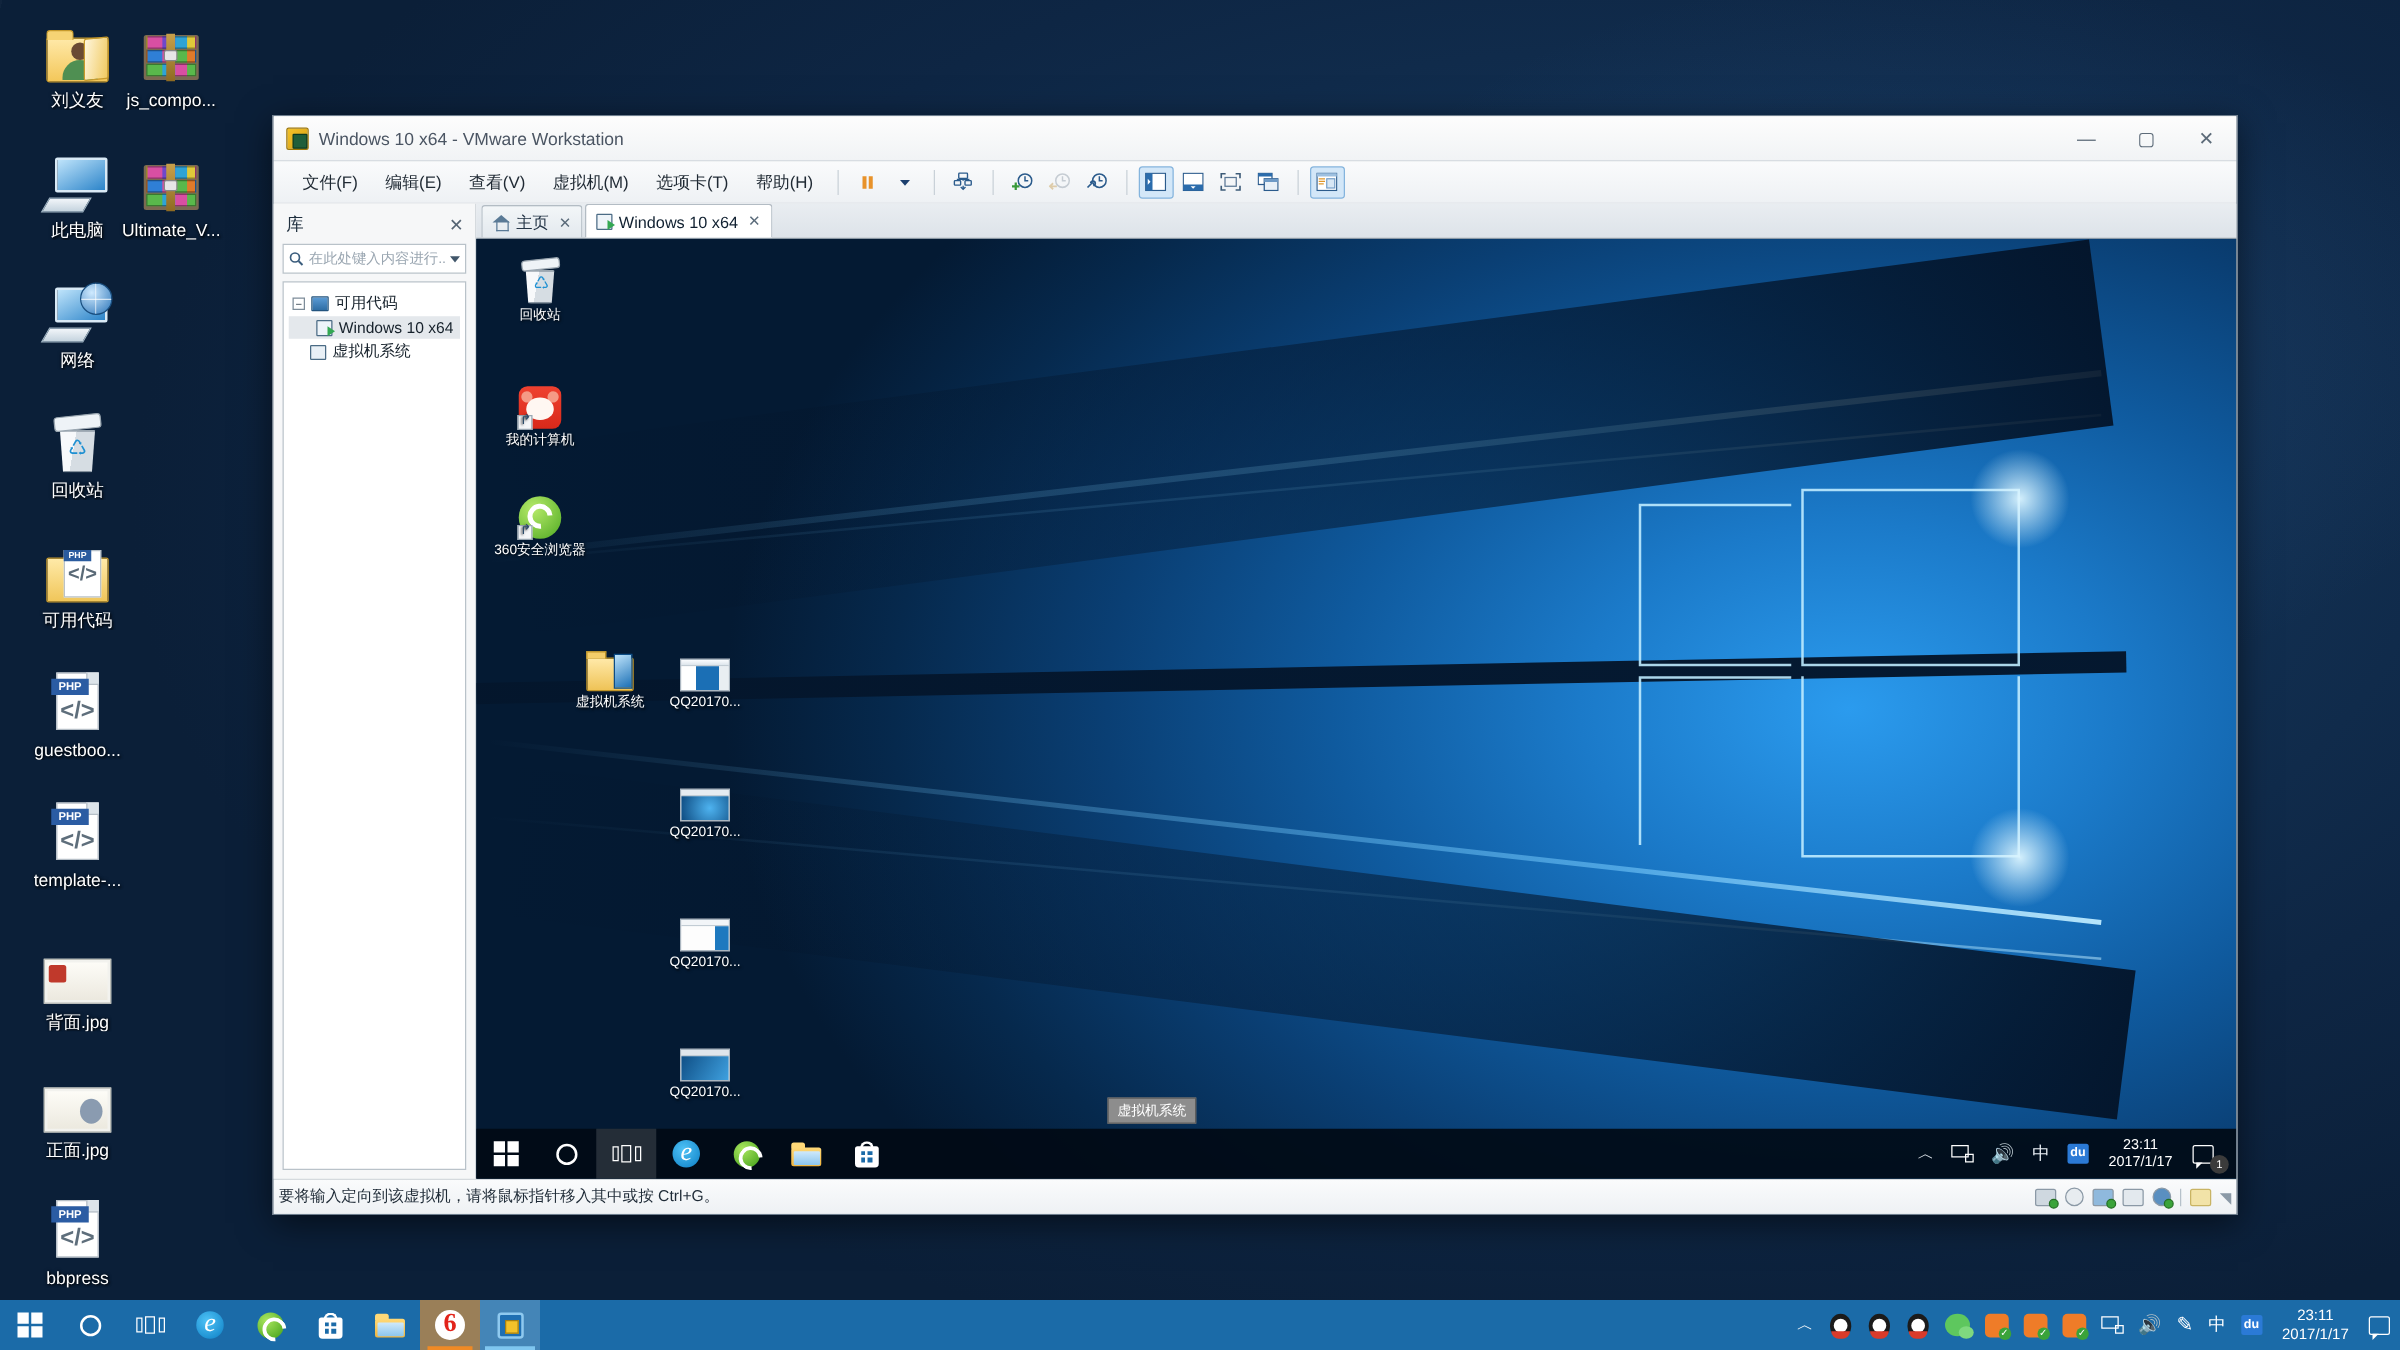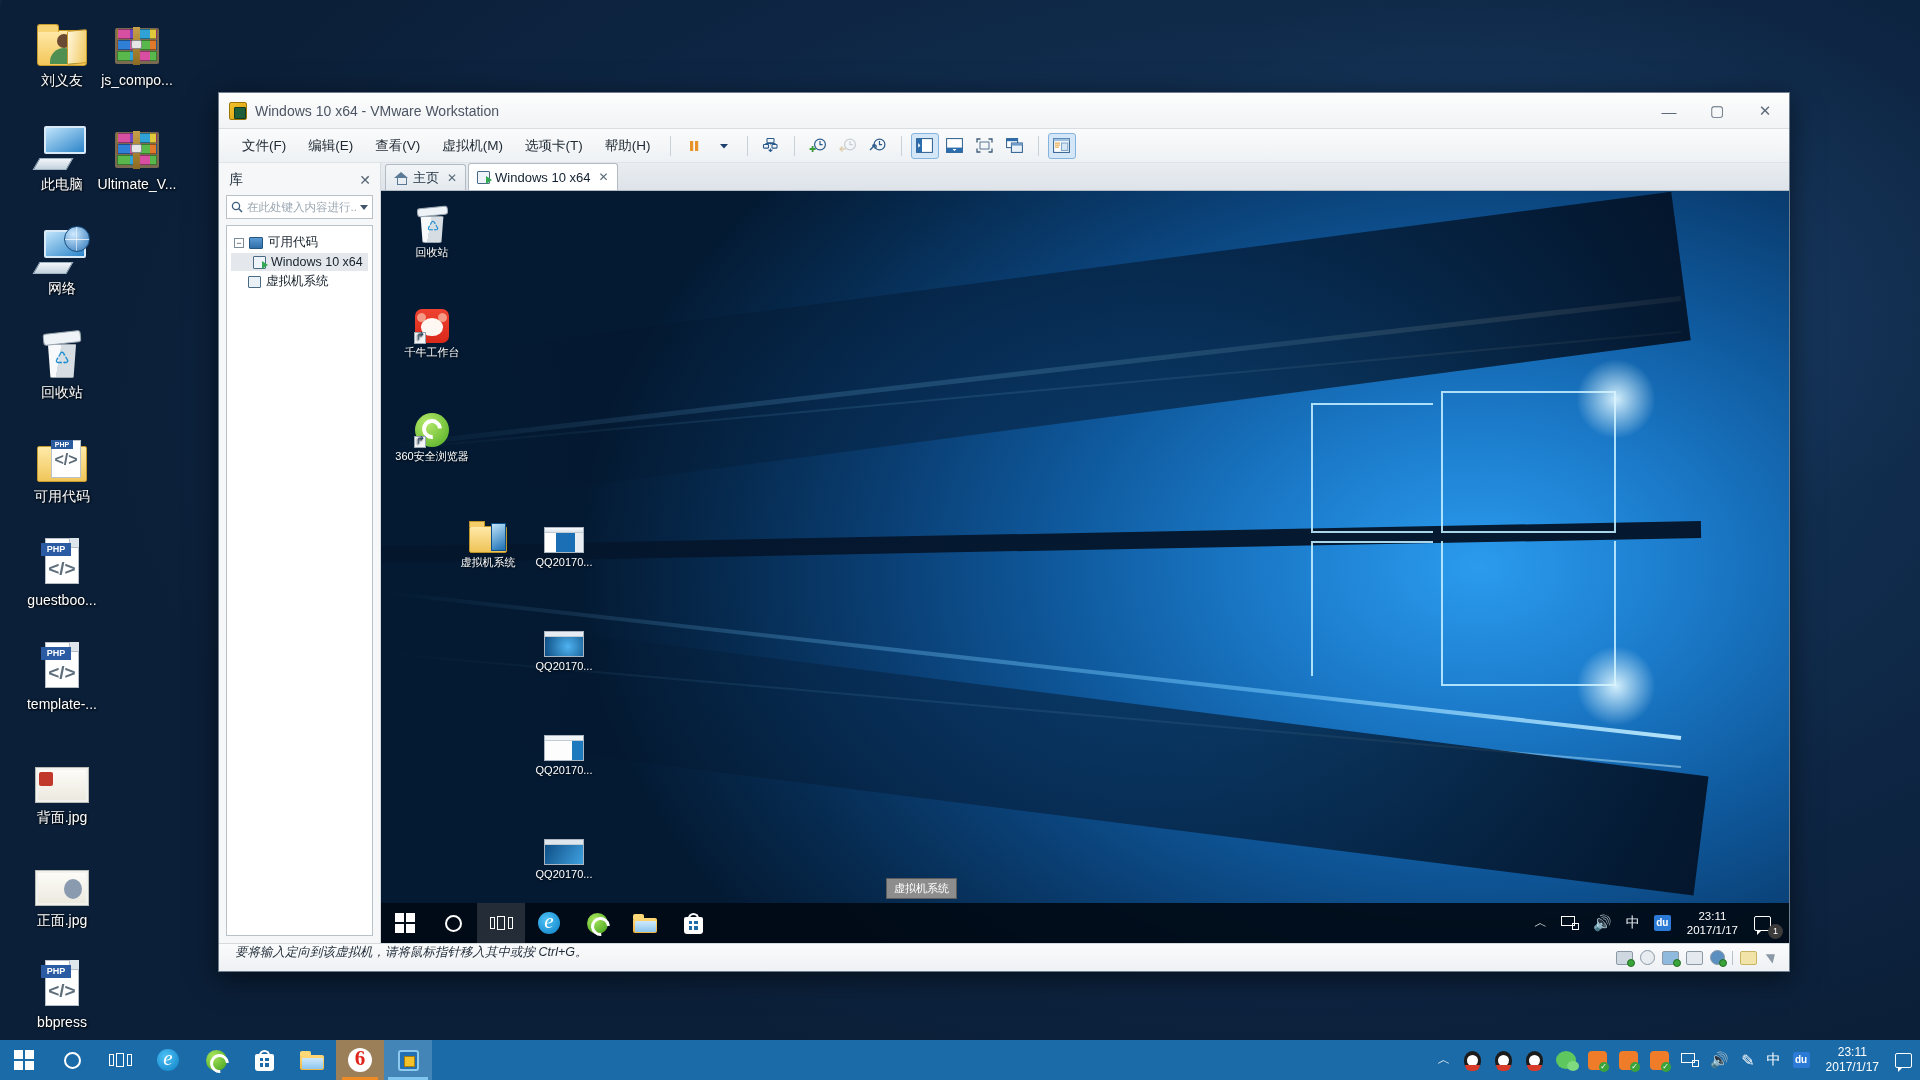--- a/index.html
+++ b/index.html
@@ -268,22 +268,22 @@
     margin-left:auto;display:flex;align-items:center;gap:0;height:40px;padding-right:4px;color:#fff;
   }
   .tray-ic{ padding:0 7px;height:40px;display:flex;align-items:center;justify-content:center;font-size:14px;color:#e8eef4;}
   #guest-clock{ text-align:center;font-size:11.5px;line-height:14px;color:#fff;padding:0 9px;}
 
   
   #vm-status{
     height:28px;flex:0 0 28px;
     background:linear-gradient(#fafbfc,#eef1f4);
     border-top:1px solid #d5dade;
-    display:flex;padding:0 16px;
-    font-size:12.5px;color:#1e2a36;font-style:italic;
+    display:flex;align-items:center;padding:0 4px;
+    font-size:12.5px;color:#1e2a36;
   }
   #vm-status-icons{ margin-left:auto;display:flex;align-items:center;gap:7px;}
   .st-ic{ width:17px;height:14px;background:#cfd8e0;border:1px solid #8b99a6;border-radius:2px;position:relative;}
   .st-ic .ck{position:absolute;right:-3px;bottom:-3px;width:8px;height:8px;border-radius:50%;background:#3aa33a;border:1px solid #247024;}
 
   
   #host-taskbar{
     position:absolute;left:0;right:0;bottom:0;height:40px;
     background:#1b6ba8; display:flex; align-items:center;
     z-index:50;
@@ -682,24 +682,24 @@
 
         <div class="g-icon" style="left:14px;top:108px">
           <span class="gly">
             <span class="ic ico-niu">
                 <span class="hl"></span>
                 <span class="hr"></span>
                 <span class="face"></span>
                 <span class="shortcut"></span>
               </span>
           </span>
-          <span class="glbl">千牛工作台</span>
-        </div>
-
-        <div class="g-icon" style="left:14px;top:212px">
+          <span class="glbl">我的计算机</span>
+        </div>
+
+        <div class="g-icon" style="left:14px;top:196px">
           <span class="gly">
             <span class="ic ico-360">
                 <span class="e"></span>
                 <span class="shortcut"></span>
               </span>
           </span>
           <span class="glbl">360安全浏览器</span>
         </div>
 
         <div class="g-icon" style="left:70px;top:318px">

